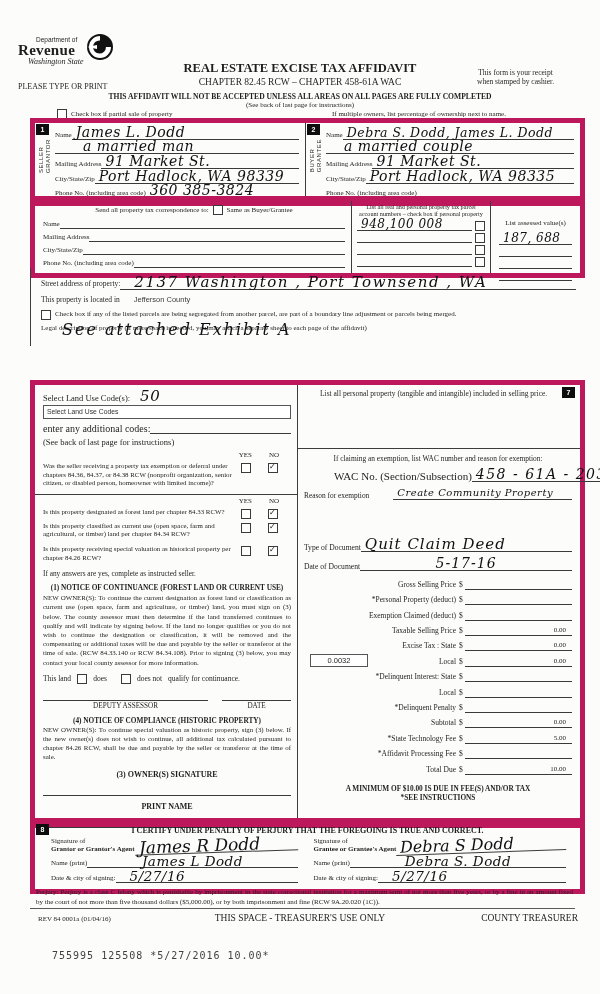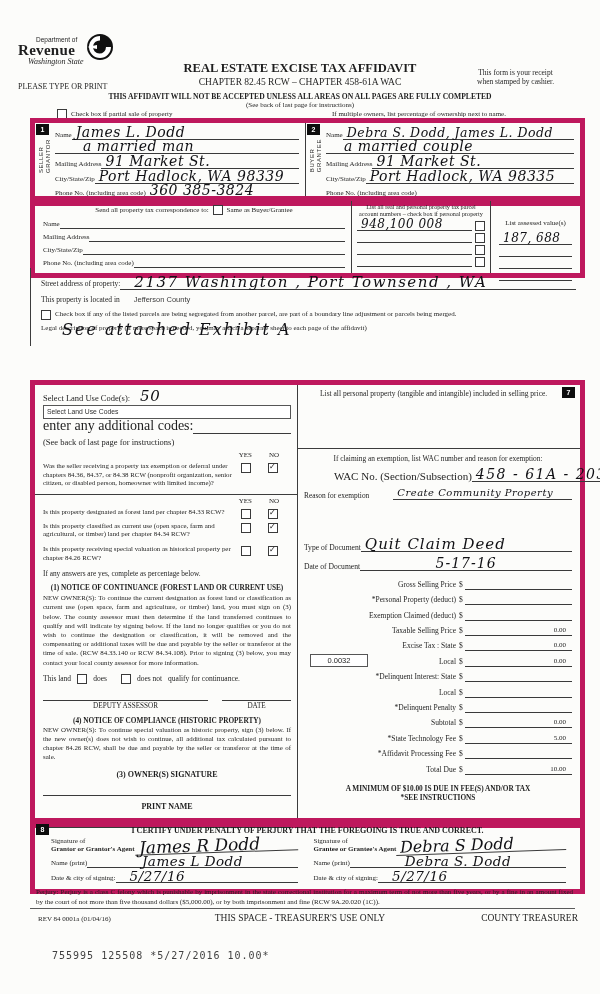--- a/index.html
+++ b/index.html
@@ -212,21 +212,21 @@
   <div class="abs box" style="left:30px;top:380px;width:545px;height:438px;">
     <div style="position:absolute;left:262px;top:0;bottom:0;border-left:1px solid #3c3c3c;"></div>
 
     <div style="position:absolute;left:0;top:0;width:262px;padding:5px 6px 0 8px;box-sizing:border-box;">
       <div style="display:flex;align-items:flex-end;gap:10px;">
         <span style="font-size:8.5px;">Select Land Use Code(s):</span>
         <span class="hw" style="font-size:15px;line-height:13px;">50</span>
       </div>
       <div class="sans" style="border:1.4px solid #555;background:#fff;height:12px;line-height:12px;font-size:6.8px;padding-left:3px;margin-top:2px;color:#333;">Select Land Use Codes</div>
       <div class="frow" style="margin-top:4px;height:11px;">
-        <span style="font-size:14px;white-space:nowrap;">enter any additional codes:</span>
+        <span style="font-size:10px;white-space:nowrap;">enter any additional codes:</span>
         <span class="fill"></span>
       </div>
       <div style="font-size:8.5px;margin-top:3px;">(See back of last page for instructions)</div>
       <div class="yn" style="margin-top:4px;">
         <span>YES</span>
         <span>NO</span>
       </div>
       <div class="qrow">
         <span class="qtxt">Was the seller receiving a property tax exemption or deferral under chapters 84.36, 84.37, or 84.38 RCW (nonprofit organization, senior citizen, or disabled person, homeowner with limited income)?</span>
         <span class="qboxes">
@@ -261,21 +261,21 @@
       </div>
       <div class="qrow" style="margin-top:6px;">
         <span class="qtxt">Is this property receiving special valuation as historical property per chapter 84.26 RCW?</span>
         <span class="qboxes">
           <span class="cb"></span>
           <span class="cb">
               <span>✓</span>
             </span>
         </span>
       </div>
-      <div style="font-size:7.3px;margin-top:7px;">If any answers are yes, complete as percentage below.</div>
+      <div style="font-size:7.3px;margin-top:7px;">If any answers are yes, complete as instructed seller.</div>
       <div class="bold ctr" style="font-size:7.3px;margin-top:5px;">(1) NOTICE OF CONTINUANCE (FOREST LAND OR CURRENT USE)</div>
       <div class="nbody" style="margin-top:1px;">NEW OWNER(S): To continue the current designation as forest land or classification as current use (open space, farm and agriculture, or timber) land, you must sign on (3) below. The county assessor must then determine if the land transferred continues to qualify and will indicate by signing below. If the land no longer qualifies or you do not wish to continue the designation or classification, it will be removed and the compensating or additional taxes will be due and payable by the seller or transferor at the time of sale. (RCW 84.33.140 or RCW 84.34.108). Prior to signing (3) below, you may contact your local county assessor for more information.</div>
       <div style="font-size:7.5px;margin-top:7px;display:flex;align-items:center;gap:6px;">
         <span>This land</span>
         <span class="cb"></span>
         <span>does</span>
         <span class="cb" style="margin-left:8px;"></span>
         <span>does not</span>
         <span>qualify for continuance.</span>
       </div>

